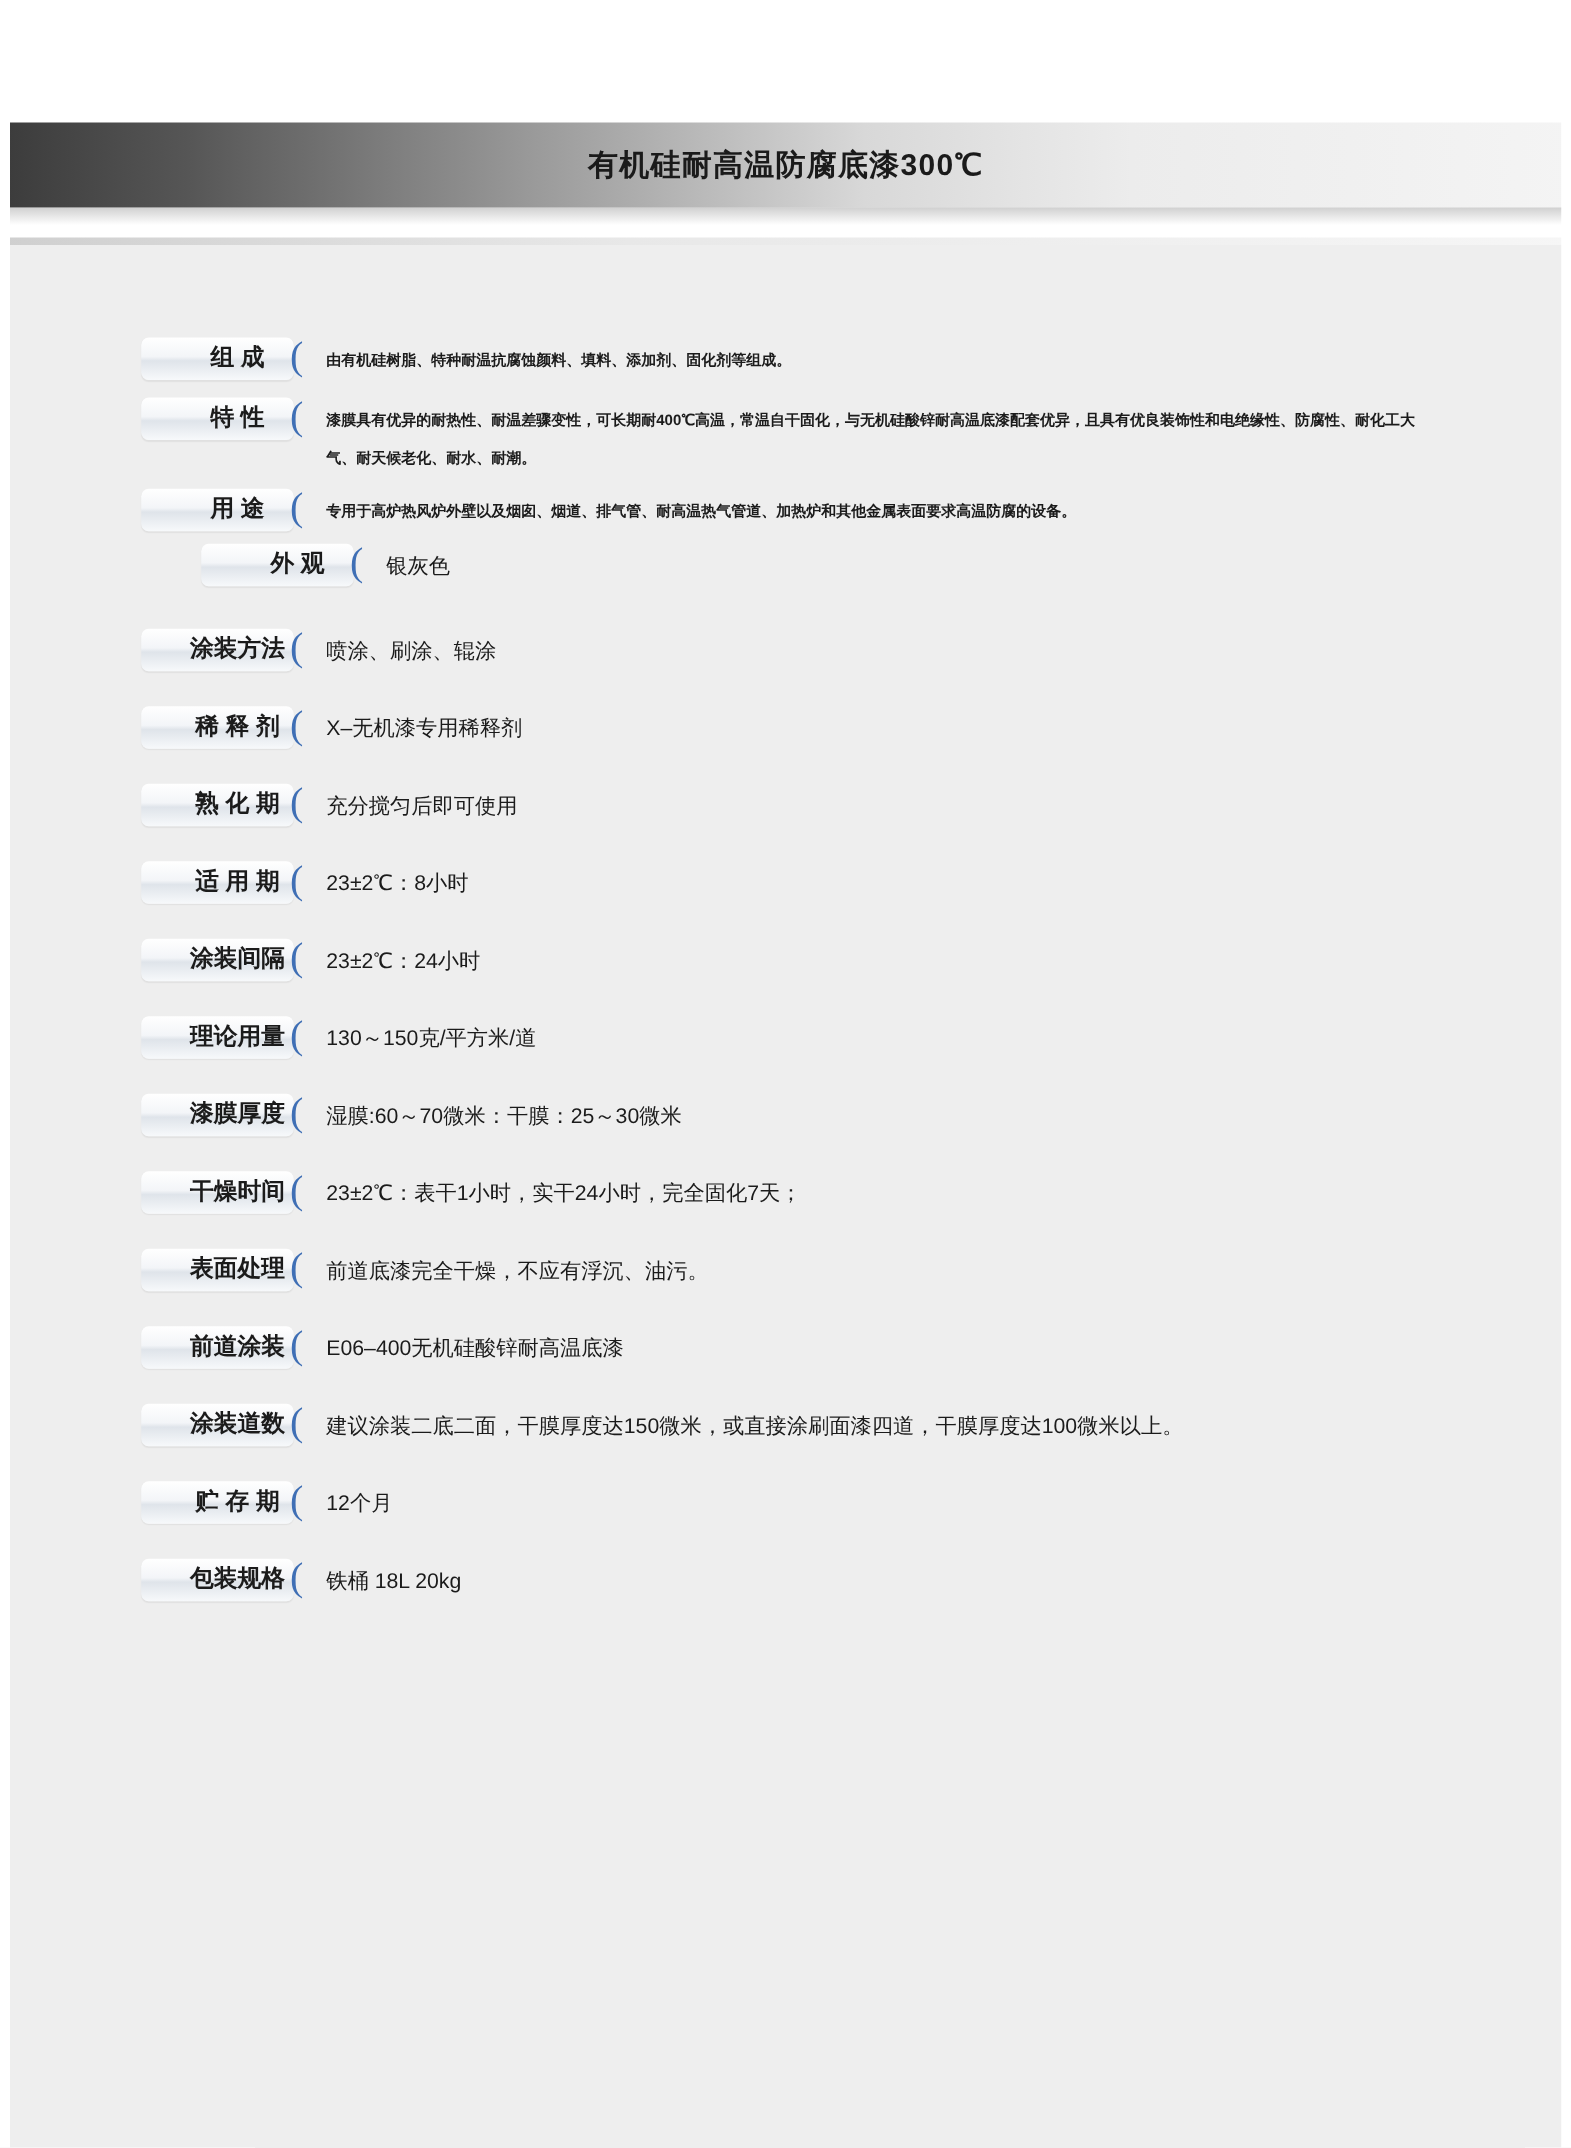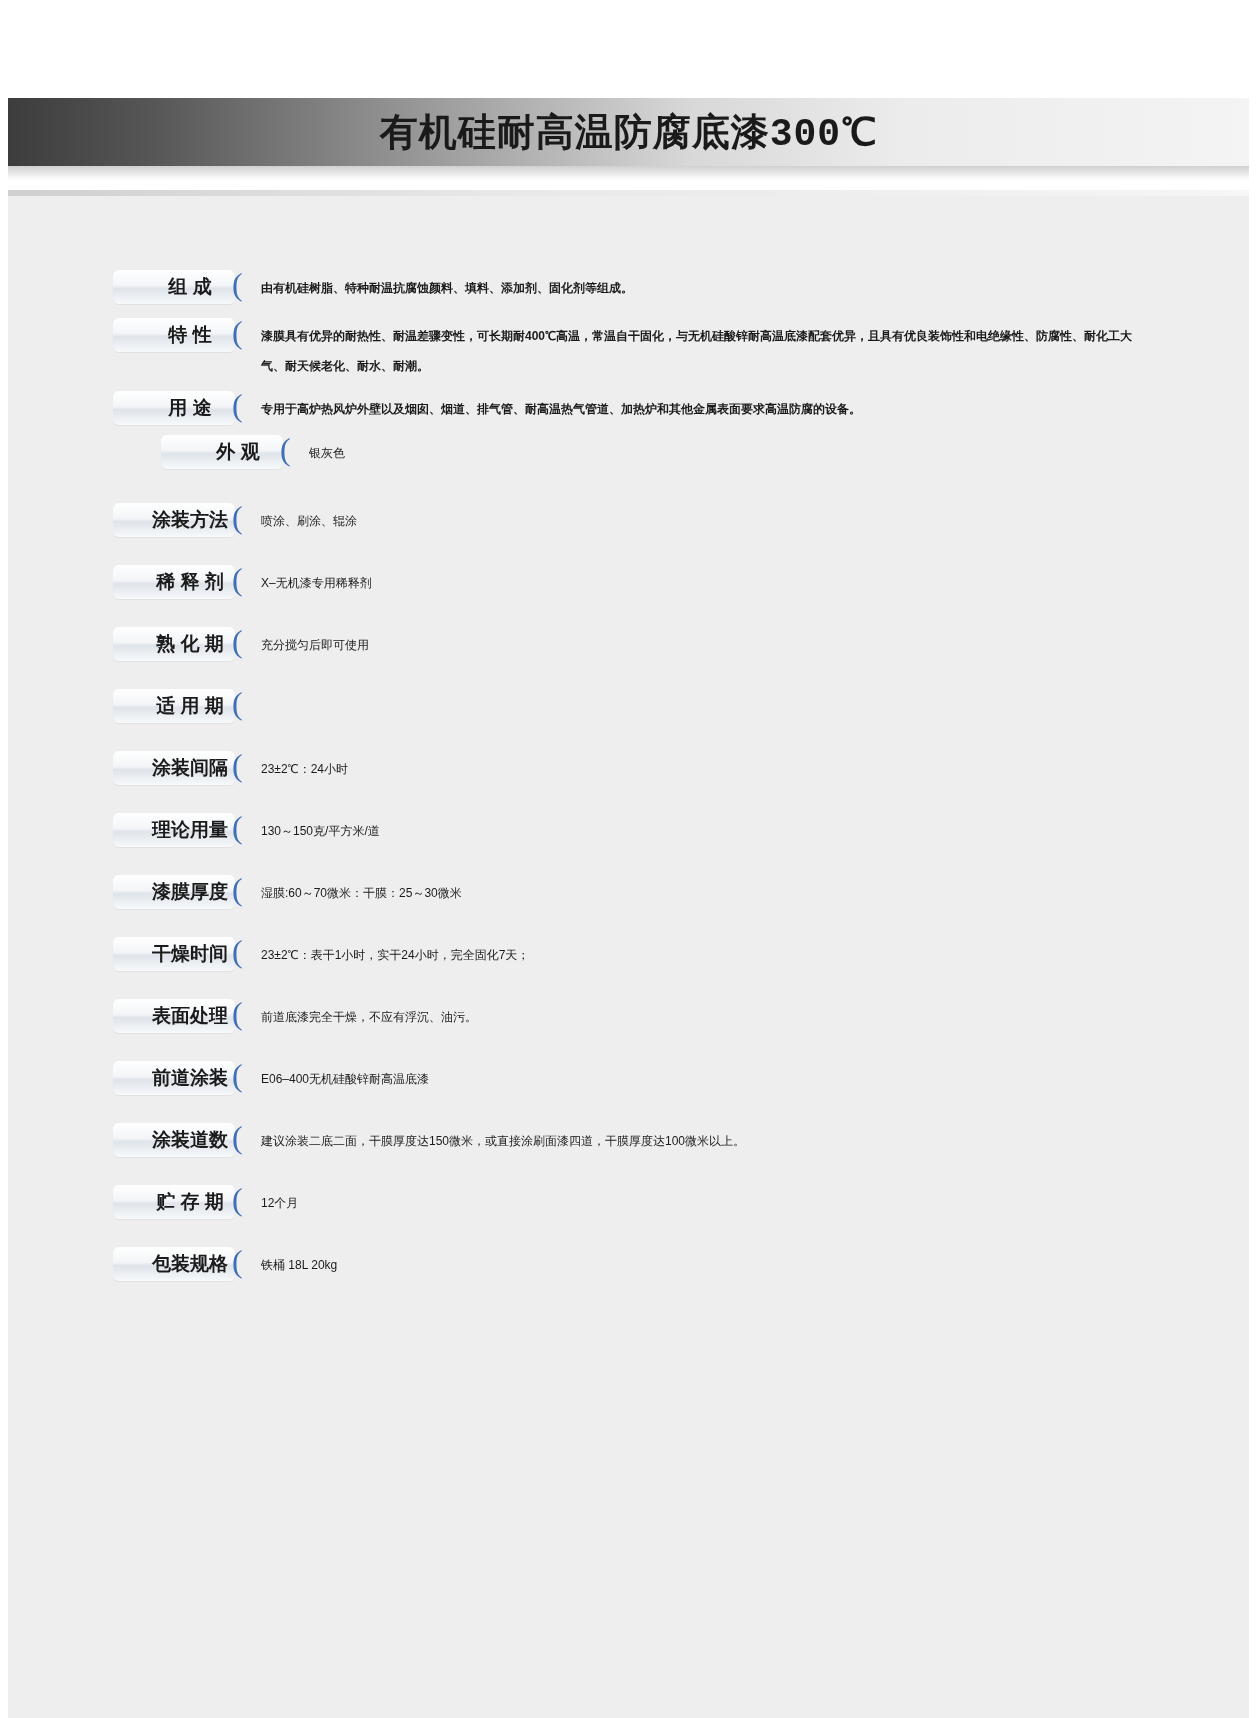--- a/index.html
+++ b/index.html
@@ -70,26 +70,25 @@
     left: 0;
     top: 98px;
     width: 1257px;
     height: 68px;
     background: linear-gradient(to right, #3b3b3b 0%, #565656 12%, #9a9a9a 34%, #d8d8d8 55%, #ececec 72%, #f4f4f4 100%);
     display: flex;
     align-items: center;
     justify-content: center;
   }
   .header-title {
-    font-size: 38px;
+    font-size: 24px;
     font-weight: bold;
     color: #1a1a1a;
     letter-spacing: 1px;
     white-space: nowrap;
-    font-family: Liberation Mono, monospace;
   }
   .header-shadow {
     position: absolute;
     left: 0;
     top: 166px;
     width: 1257px;
     height: 14px;
     background: linear-gradient(to bottom, rgba(120,120,120,0.35), rgba(255,255,255,0));
   }
   .header-underline {
@@ -151,21 +150,21 @@
     font-size: 32px;
     color: #3f6fb5;
     font-family: "Liberation Serif", serif;
     line-height: 34px;
   }
 
   .value {
     flex: 1 1 auto;
     padding-left: 18px;
     padding-right: 110px;
-    font-size: 12px;
+    font-size: 17px;
     line-height: 30px;
     color: #1b1b1b;
     padding-top: 3px;
   }
   .value.bold {
     font-weight: bold;
     font-size: 12px;
   }
 
   
@@ -255,20 +254,21 @@
       </div>
       <div class="value">充分搅匀后即可使用</div>
     </div>
 
     <div class="row gap-md">
       <div class="label-wrap">
         <div class="label-pill"></div>
         <div class="label-text">适 用 期</div>
         <div class="paren">(</div>
       </div>
+      <div class="value">23±2℃：8小时</div>
     </div>
 
     <div class="row gap-md">
       <div class="label-wrap">
         <div class="label-pill"></div>
         <div class="label-text">涂装间隔</div>
         <div class="paren">(</div>
       </div>
       <div class="value">23±2℃：24小时</div>
     </div>

